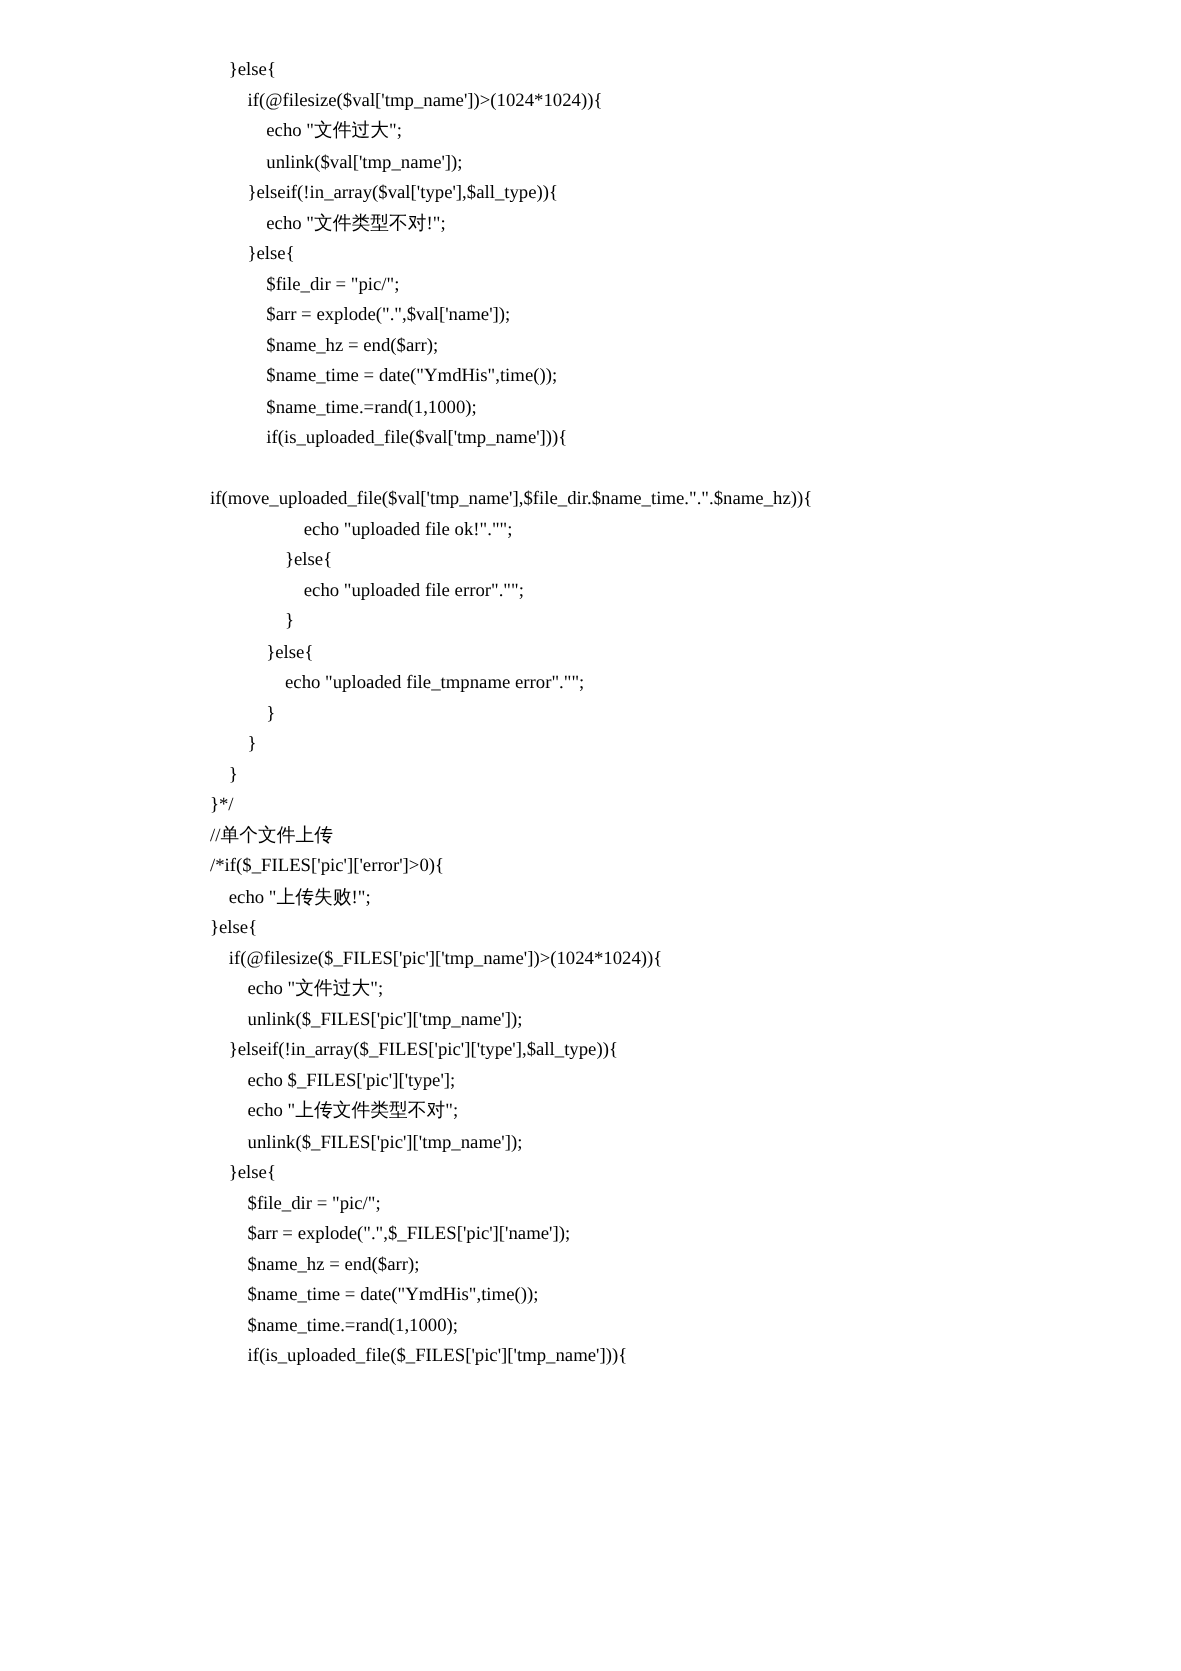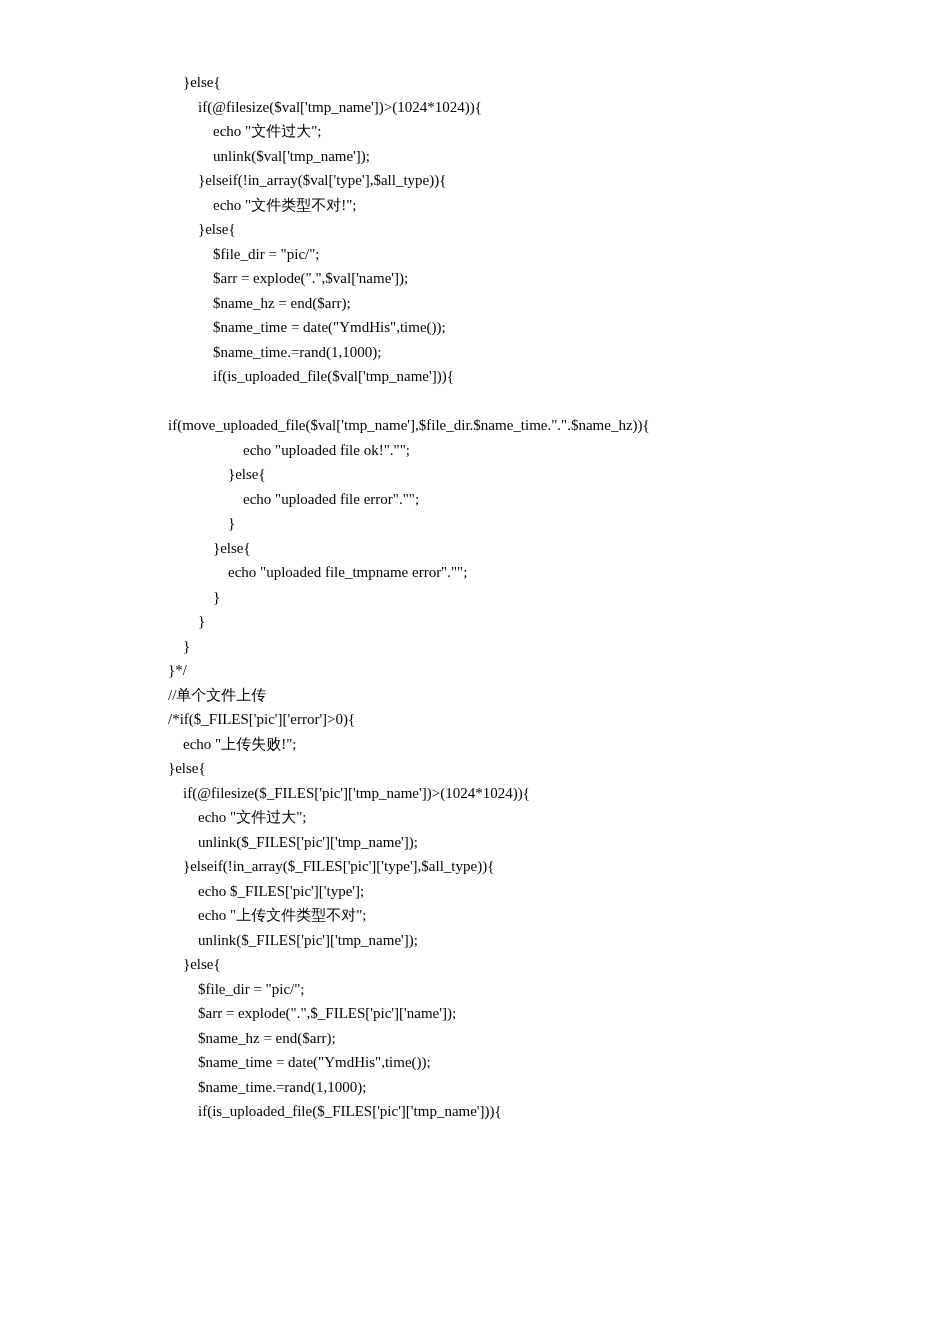--- a/index.html
+++ b/index.html
@@ -6,21 +6,21 @@
     margin: 0;
     padding: 0;
     background: #ffffff;
     width: 945px;
   }
   .page {
     width: 945px;
     min-height: 1337px;
     background: #ffffff;
     box-sizing: border-box;
-    padding: 70px 0 0 0;
+    padding: 44px 0 0 0;
   }
   .code {
     font-family: "Times New Roman", Times, serif;
     font-size: 15px;
     line-height: 24.5px;
     color: #000000;
     white-space: pre;
     margin-left: 168px;
   }
   .code .line {

